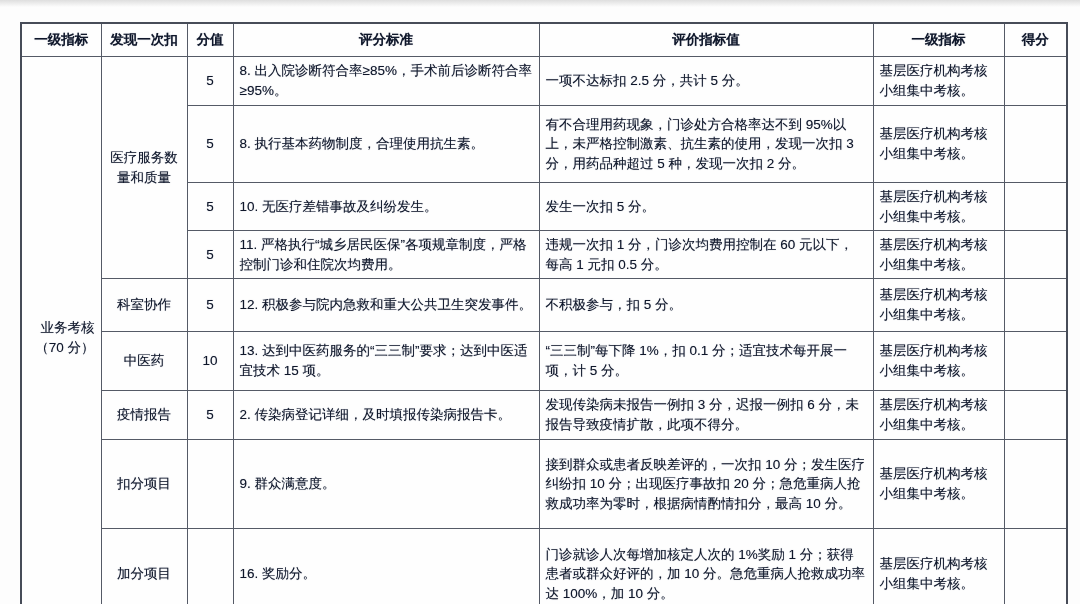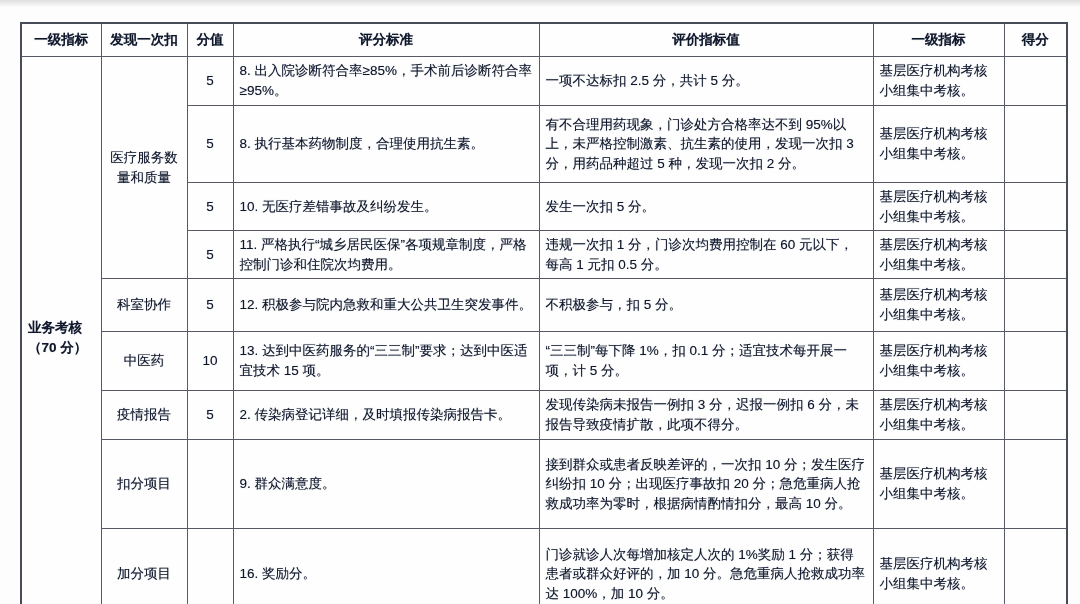--- a/index.html
+++ b/index.html
@@ -39,21 +39,21 @@
   col.c-val{width:334px;}
   col.c-method{width:131px;}
   col.c-result{width:63px;}
   tr.h46 td{height:44px;}
   tr.h74 td{height:72px;}
   tr.h45 td{height:43px;}
   tr.h50 td{height:48px;}
   tr.h56 td{height:54px;}
   tr.h86 td{height:84px;}
   tr.h88 td{height:86px;}
-  .l1-line{display:block;text-align:left;font-weight:bold;}
+  .l1-line{display:block;text-align:right;font-weight:normal;}
 </style>
 </head>
 <body>
 
 <div class="page-edge-shade"></div>
 
 <table class="assessment">
   <colgroup>
     <col class="c-l1">
       <col class="c-l2">

